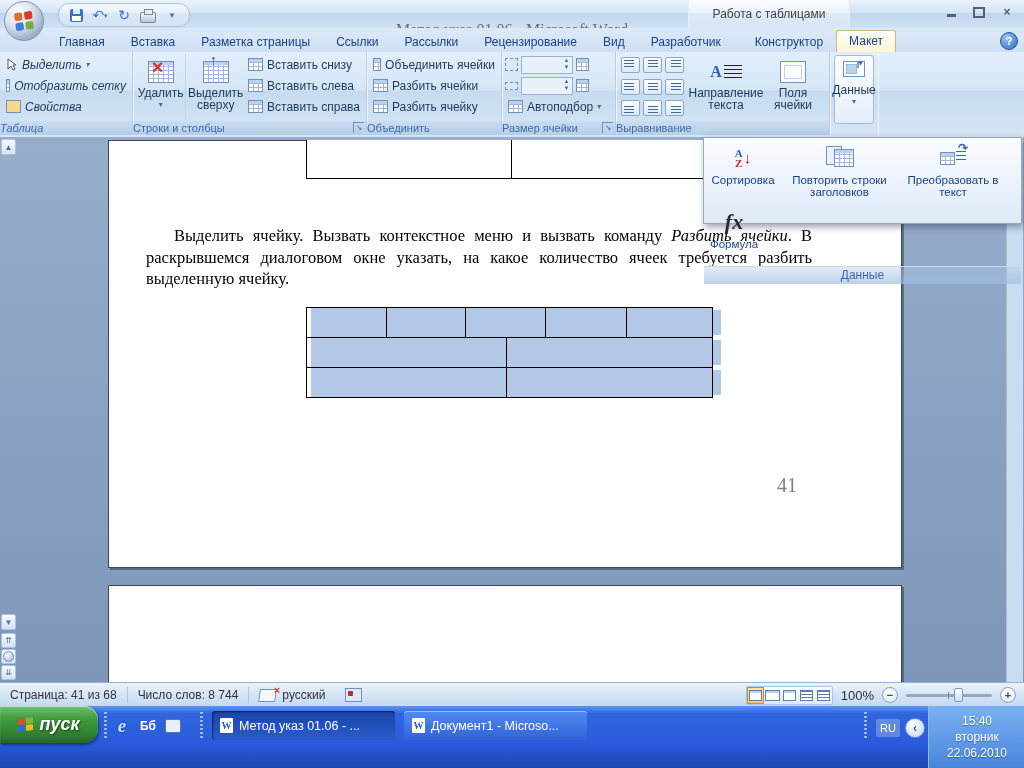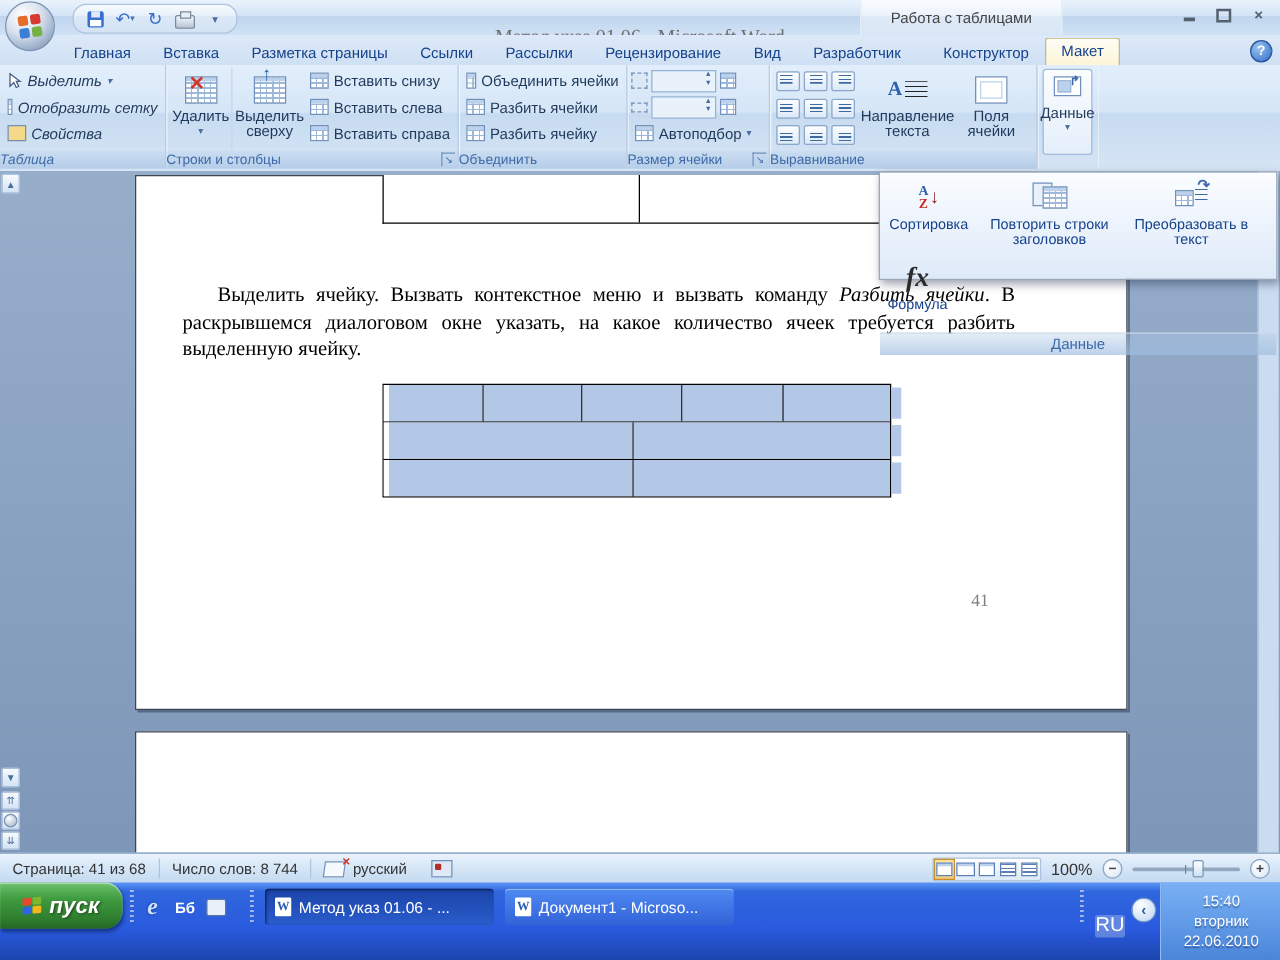--- a/index.html
+++ b/index.html
@@ -137,21 +137,21 @@
     font-size:16.5px;line-height:21.5px;color:#000;text-align:justify;text-indent:28px;}
   .dpara .it{font-style:italic;}
   .dtable{position:absolute;left:197px;top:166px;width:405px;border:1px solid #000;}
   .drow{display:flex;height:29px;border-top:1px solid #000;}
   .drow:first-child{border-top:none;}
   .dcell{box-sizing:border-box;border-right:1px solid #000;background:#b3c7e7;height:100%;}
   .dcell.first{background:linear-gradient(90deg,#fff 0 4px,#b3c7e7 4px);}
   .dcell:last-child{border-right:none;}
   .rowmark{position:absolute;left:604px;width:8px;height:25px;background:#b3c7e7;}
   .pagenum{position:absolute;left:668px;top:333px;font-family:"Liberation Serif",serif;
-    font-size:14px;color:#808080;}
+    font-size:20px;color:#808080;}
 
   
   .vscroll{left:1006px;top:137px;width:17px;height:545px;background:#cadcf0;
     border-left:1px solid #a9bfd8;box-sizing:border-box;z-index:5;}
   .scr-btn{position:absolute;left:1px;width:15px;height:16px;display:flex;align-items:center;
     justify-content:center;color:#4a6f9e;font-size:8px;
     background:linear-gradient(#f7fafd,#d4e3f4);border:1px solid #aec4de;border-radius:2px;box-sizing:border-box;}
   .scr-thumb{position:absolute;left:1px;top:288px;width:15px;height:26px;border-radius:3px;
     background:linear-gradient(90deg,#f6fafe,#cfe2f5);border:1px solid #8fb0d4;box-sizing:border-box;}
   .navball{width:9px;height:9px;border-radius:50%;background:radial-gradient(circle at 35% 30%,#fff,#9fb2c8);
@@ -199,21 +199,21 @@
   .ie-e{font-family:"Liberation Serif",serif;font-style:italic;font-weight:bold;font-size:19px;color:#cfe4ff;
     text-shadow:0 0 2px #0a2f86;}
   .taskbtn{position:absolute;top:5px;height:29px;width:183px;border-radius:3px;display:flex;
     align-items:center;gap:6px;padding:0 8px;box-sizing:border-box;color:#fff;font-size:12.5px;
     white-space:nowrap;overflow:hidden;}
   .taskbtn.active{background:linear-gradient(#1a44a8,#2a5ccc);box-shadow:inset 1px 1px 2px rgba(0,0,20,.6);}
   .taskbtn.idle{background:linear-gradient(#4f8af2,#3263d8);box-shadow:inset 0 1px 0 rgba(255,255,255,.4);}
   .wordico{width:13px;height:15px;background:#fff;border-radius:1px;display:flex;align-items:center;
     justify-content:center;color:#2b5fb0;font-weight:bold;font-size:10px;font-family:"Liberation Serif",serif;flex:none;}
   .tray-ru{position:absolute;left:876px;top:13px;width:24px;height:18px;background:rgba(200,214,235,.35);
-    border-radius:2px;color:#fff;display:flex;align-items:center;justify-content:center;font-size:16px;margin-top:13px;}
+    border-radius:2px;color:#fff;display:flex;align-items:center;justify-content:center;font-size:11px;}
   .tray-chev{position:absolute;left:905px;top:12px;width:18px;height:18px;border-radius:50%;
     background:radial-gradient(circle at 35% 30%,#fff,#bcd4f2);color:#2b5fb0;font-weight:bold;
     display:flex;align-items:center;justify-content:center;font-size:12px;border:1px solid #6f93c8;}
   .clock{position:absolute;left:928px;top:0;width:96px;height:62px;
     background:linear-gradient(#7ab1f5,#4a85da);border-left:1px solid #8fbaf5;
     display:flex;flex-direction:column;align-items:center;justify-content:center;gap:2px;
     color:#fff;font-size:12px;text-shadow:0 1px 1px rgba(0,20,60,.4);}
 </style>
 </head>
 <body>

